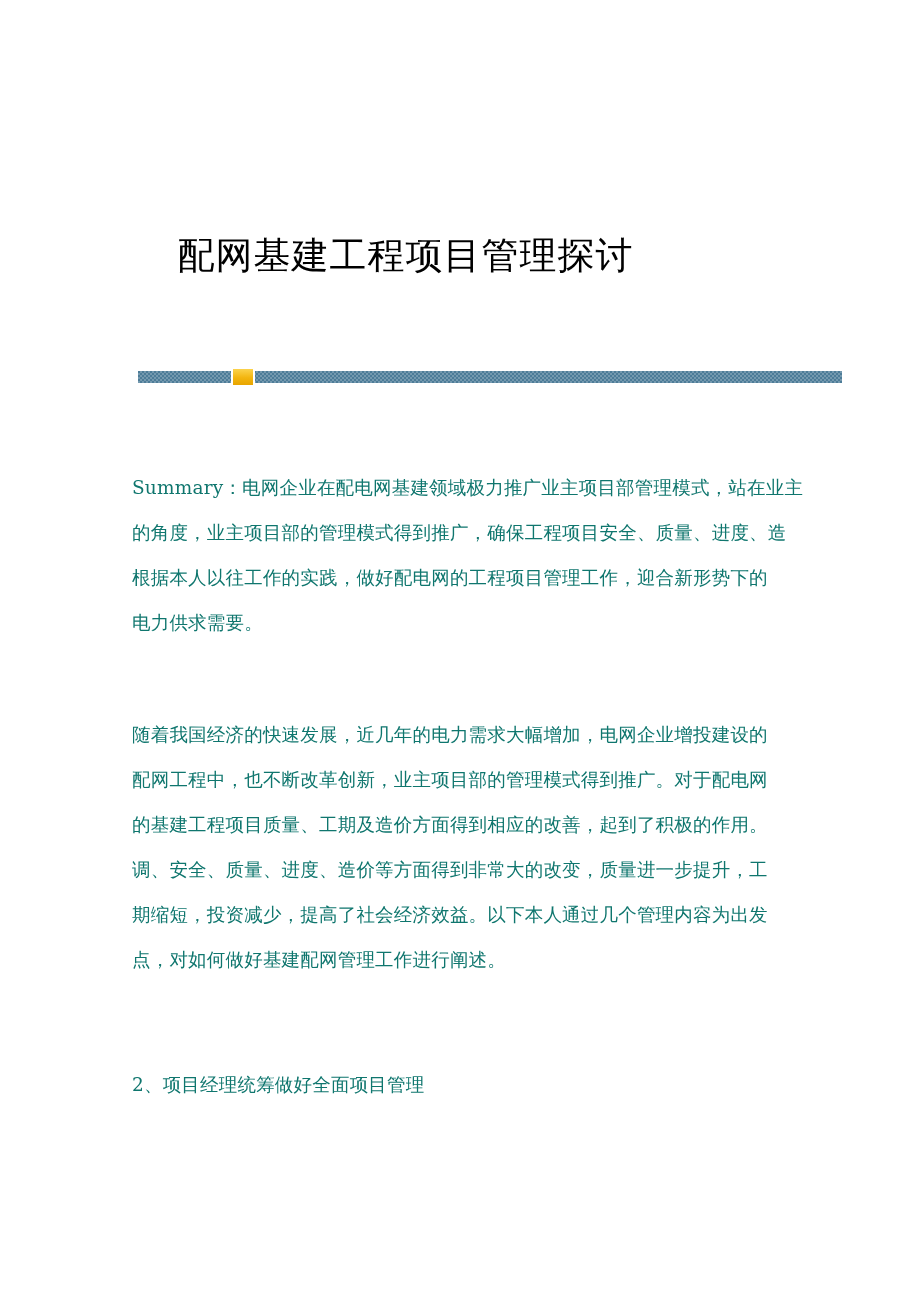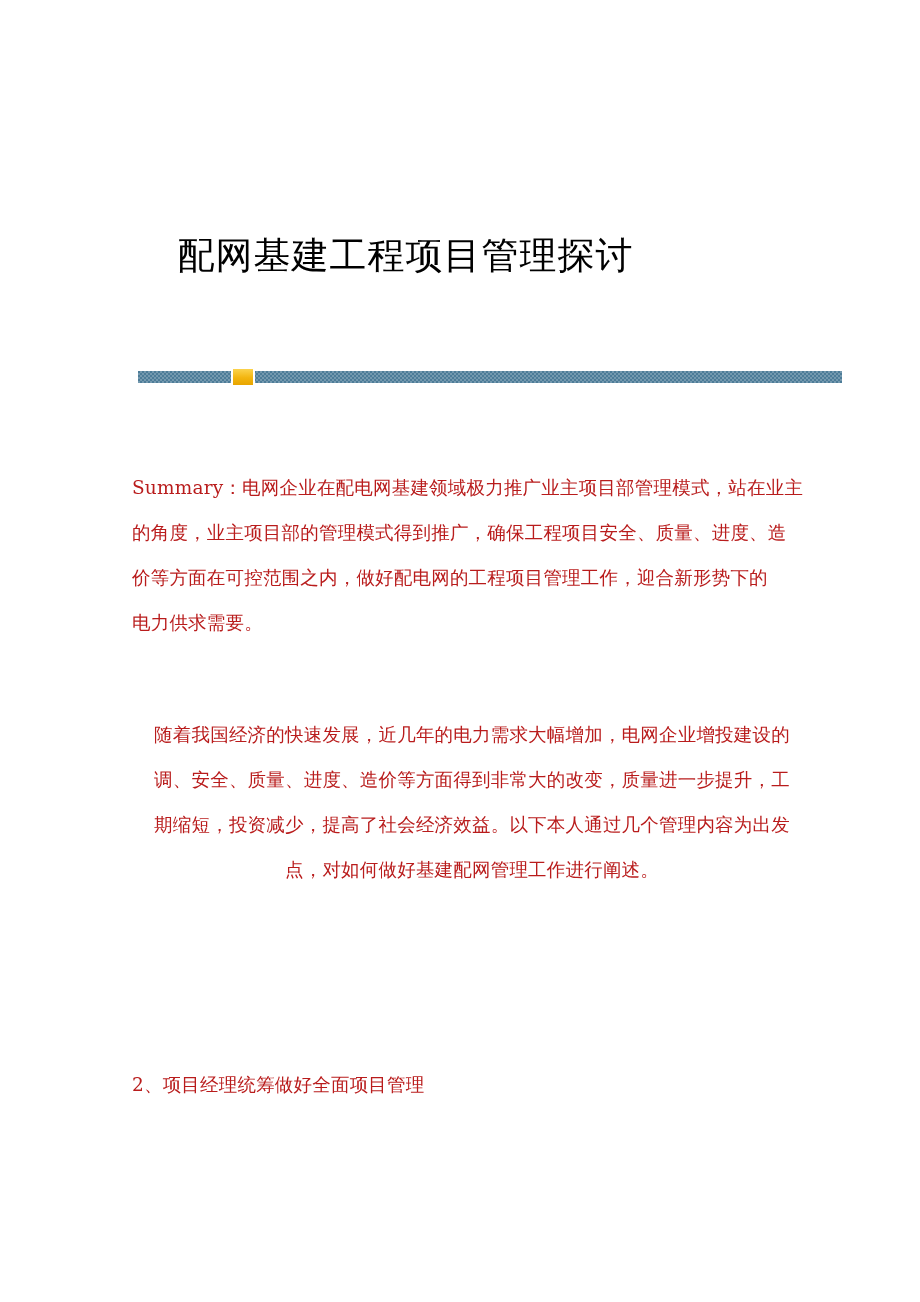--- a/index.html
+++ b/index.html
@@ -74,52 +74,54 @@
   .body-block {
     position: absolute;
     left: 132px;
     width: 680px;
   }
   .para-line {
     font-family: "DejaVu Serif", "Liberation Serif", serif;
     font-size: 18.5px;
     line-height: 45px;
     height: 45px;
-    color: #b91c1c;
+    color: #0f766e;
     white-space: nowrap;
     letter-spacing: 0.2px;
   }
 
   #abstract-block { top: 465px; }
   #keywords-block { top: 645px; }
-  #intro-block    { top: 712px; text-align: center; }
+  #intro-block    { top: 712px; }
   #section-block  { top: 1062px; }
 </style>
 </head>
 <body>
 
 <div class="page">
 
   <h1 class="doc-title">配网基建工程项目管理探讨</h1>
 
   <div class="divider-wrap">
     <div class="divider-bar"></div>
     <div class="divider-accent"></div>
   </div>
 
   <div class="body-block" id="abstract-block">
     <div class="para-line">Summary：电网企业在配电网基建领域极力推广业主项目部管理模式，站在业主</div>
     <div class="para-line">的角度，业主项目部的管理模式得到推广，确保工程项目安全、质量、进度、造</div>
-    <div class="para-line">价等方面在可控范围之内，做好配电网的工程项目管理工作，迎合新形势下的</div>
+    <div class="para-line">根据本人以往工作的实践，做好配电网的工程项目管理工作，迎合新形势下的</div>
     <div class="para-line">电力供求需要。</div>
   </div>
 
 
   <div class="body-block" id="intro-block">
     <div class="para-line">随着我国经济的快速发展，近几年的电力需求大幅增加，电网企业增投建设的</div>
+    <div class="para-line">配网工程中，也不断改革创新，业主项目部的管理模式得到推广。对于配电网</div>
+    <div class="para-line">的基建工程项目质量、工期及造价方面得到相应的改善，起到了积极的作用。</div>
     <div class="para-line">调、安全、质量、进度、造价等方面得到非常大的改变，质量进一步提升，工</div>
     <div class="para-line">期缩短，投资减少，提高了社会经济效益。以下本人通过几个管理内容为出发</div>
     <div class="para-line">点，对如何做好基建配网管理工作进行阐述。</div>
   </div>
 
   <div class="body-block" id="section-block">
     <div class="para-line">2、项目经理统筹做好全面项目管理</div>
   </div>
 
 </div>

